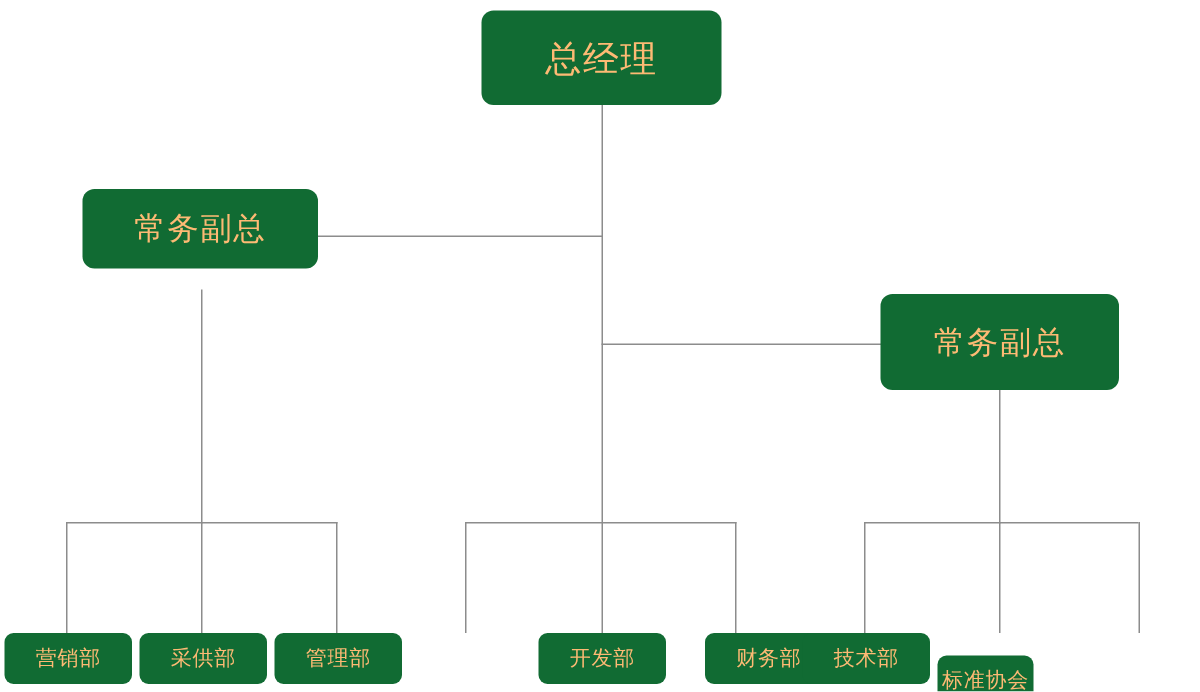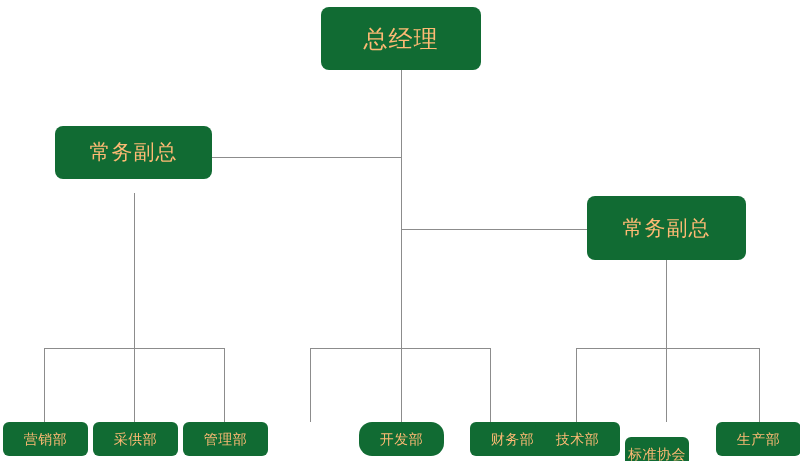--- a/index.html
+++ b/index.html
@@ -92,23 +92,22 @@
 
   <div class="node level-2" style="left:587px; top:196px; width:159px; height:64px;">常务副总</div>
 
   <div class="node level-3" style="left:3px; top:422px; width:85px; height:34px;">营销部</div>
 
   <div class="node level-3" style="left:183px; top:422px; width:85px; height:34px;">管理部</div>
 
   <div class="node level-3" style="left:93px; top:422px; width:85px; height:34px;">采供部</div>
 
 
-  <div class="node level-3" style="left:359px; top:422px; width:85px; height:34px;border-radius:13px;">开发部</div>
+  <div class="node level-3" style="left:359px; top:422px; width:85px; height:34px;">开发部</div>
 
   <div class="node level-3" style="left:470px; top:422px; width:85px; height:34px;">财务部</div>
 
   <div class="node level-3" style="left:535px; top:422px; width:85px; height:34px;">技术部</div>
 
   <div class="node level-3" style="left:625px; top:437px; width:64px; height:34px;">标准协会</div>
 
-  <div class="node level-3" style="left:716px; top:422px; width:85px; height:34px;">生产部</div>
 
 </div>
 
 </body></html>

